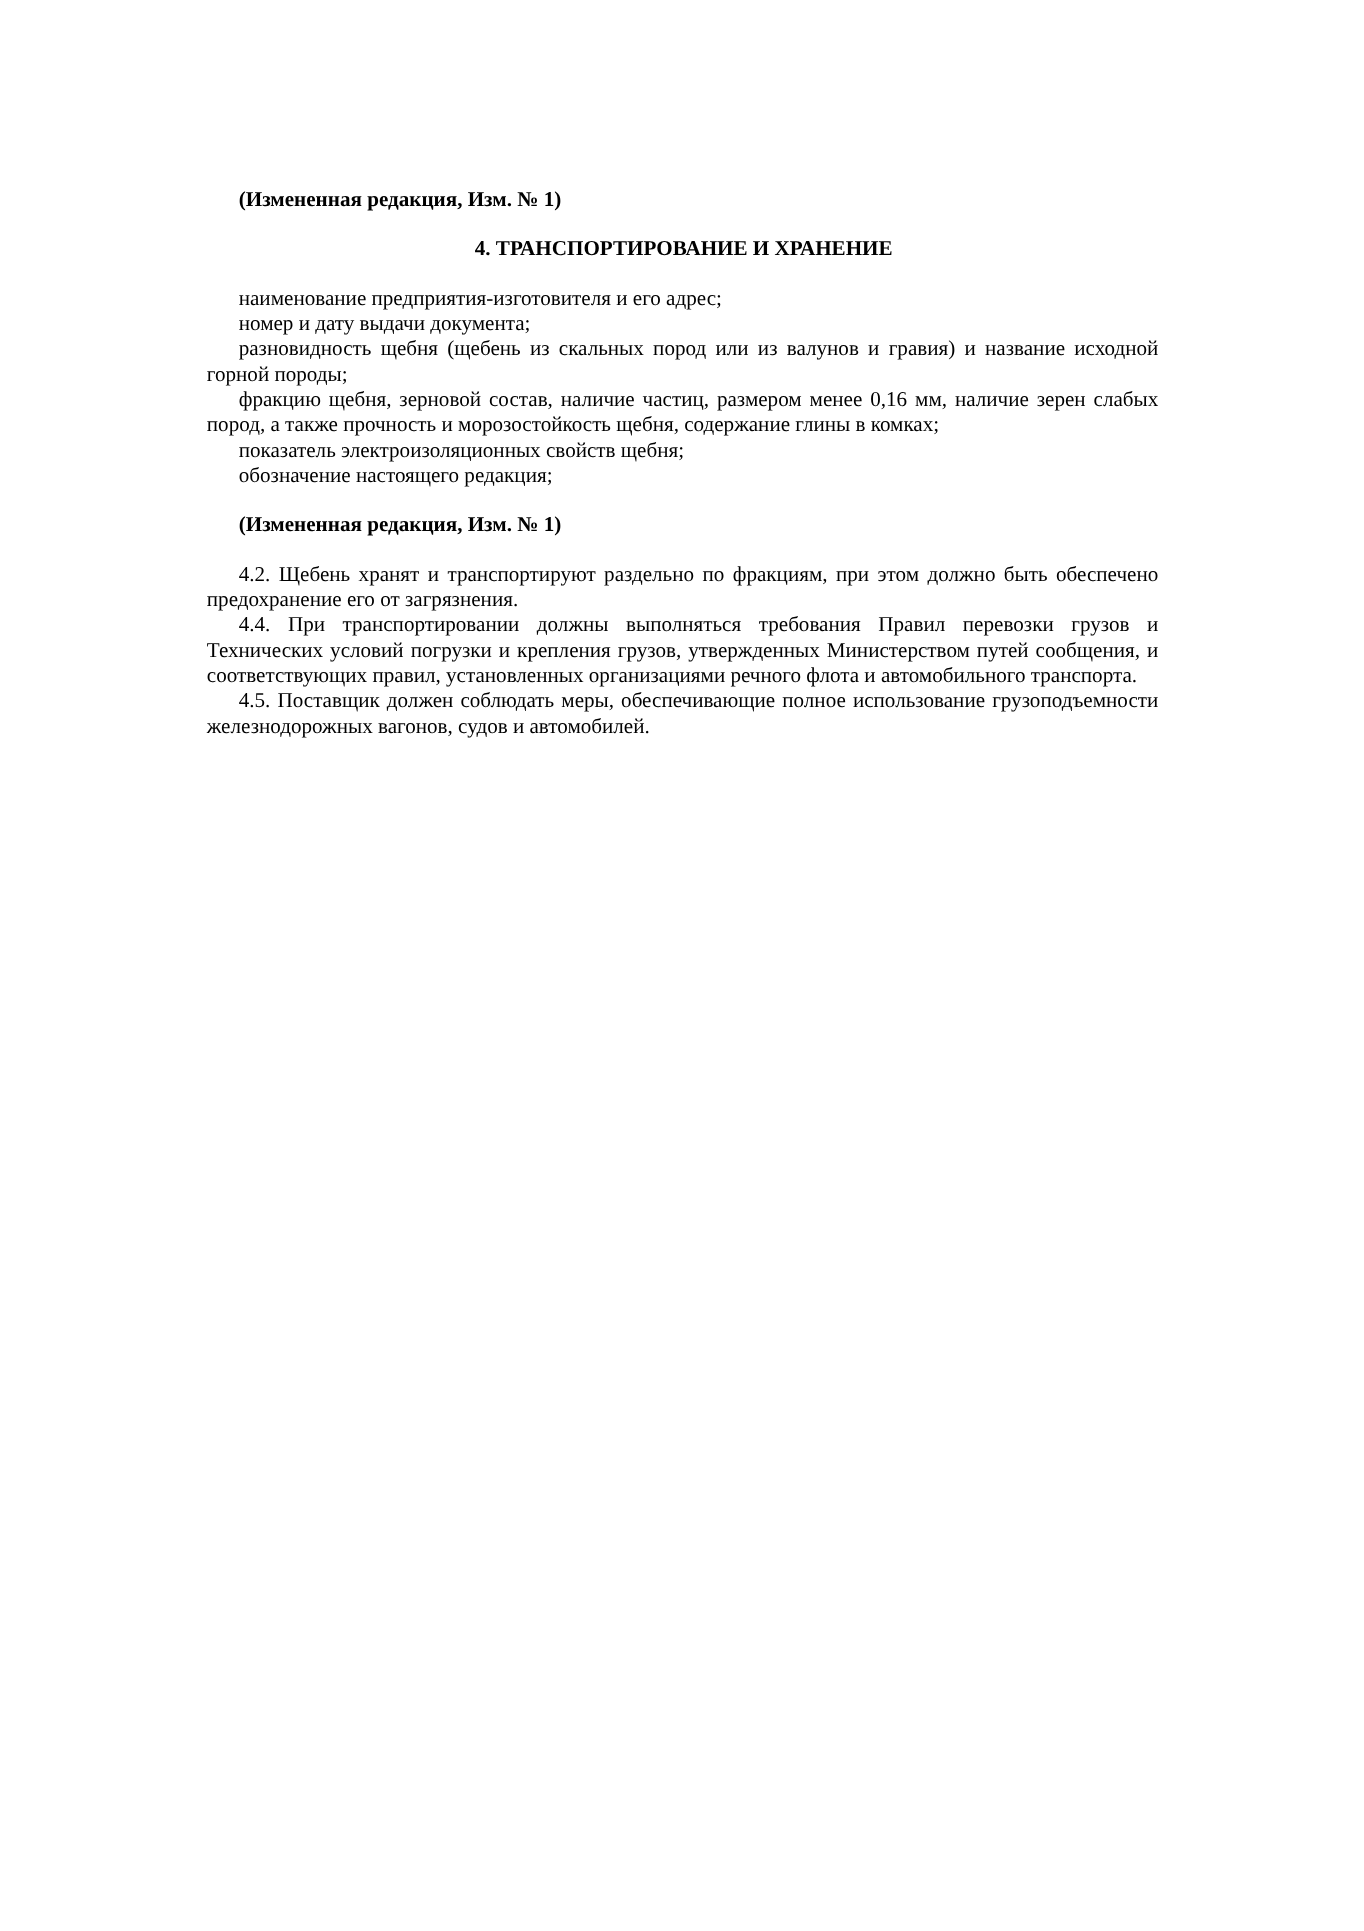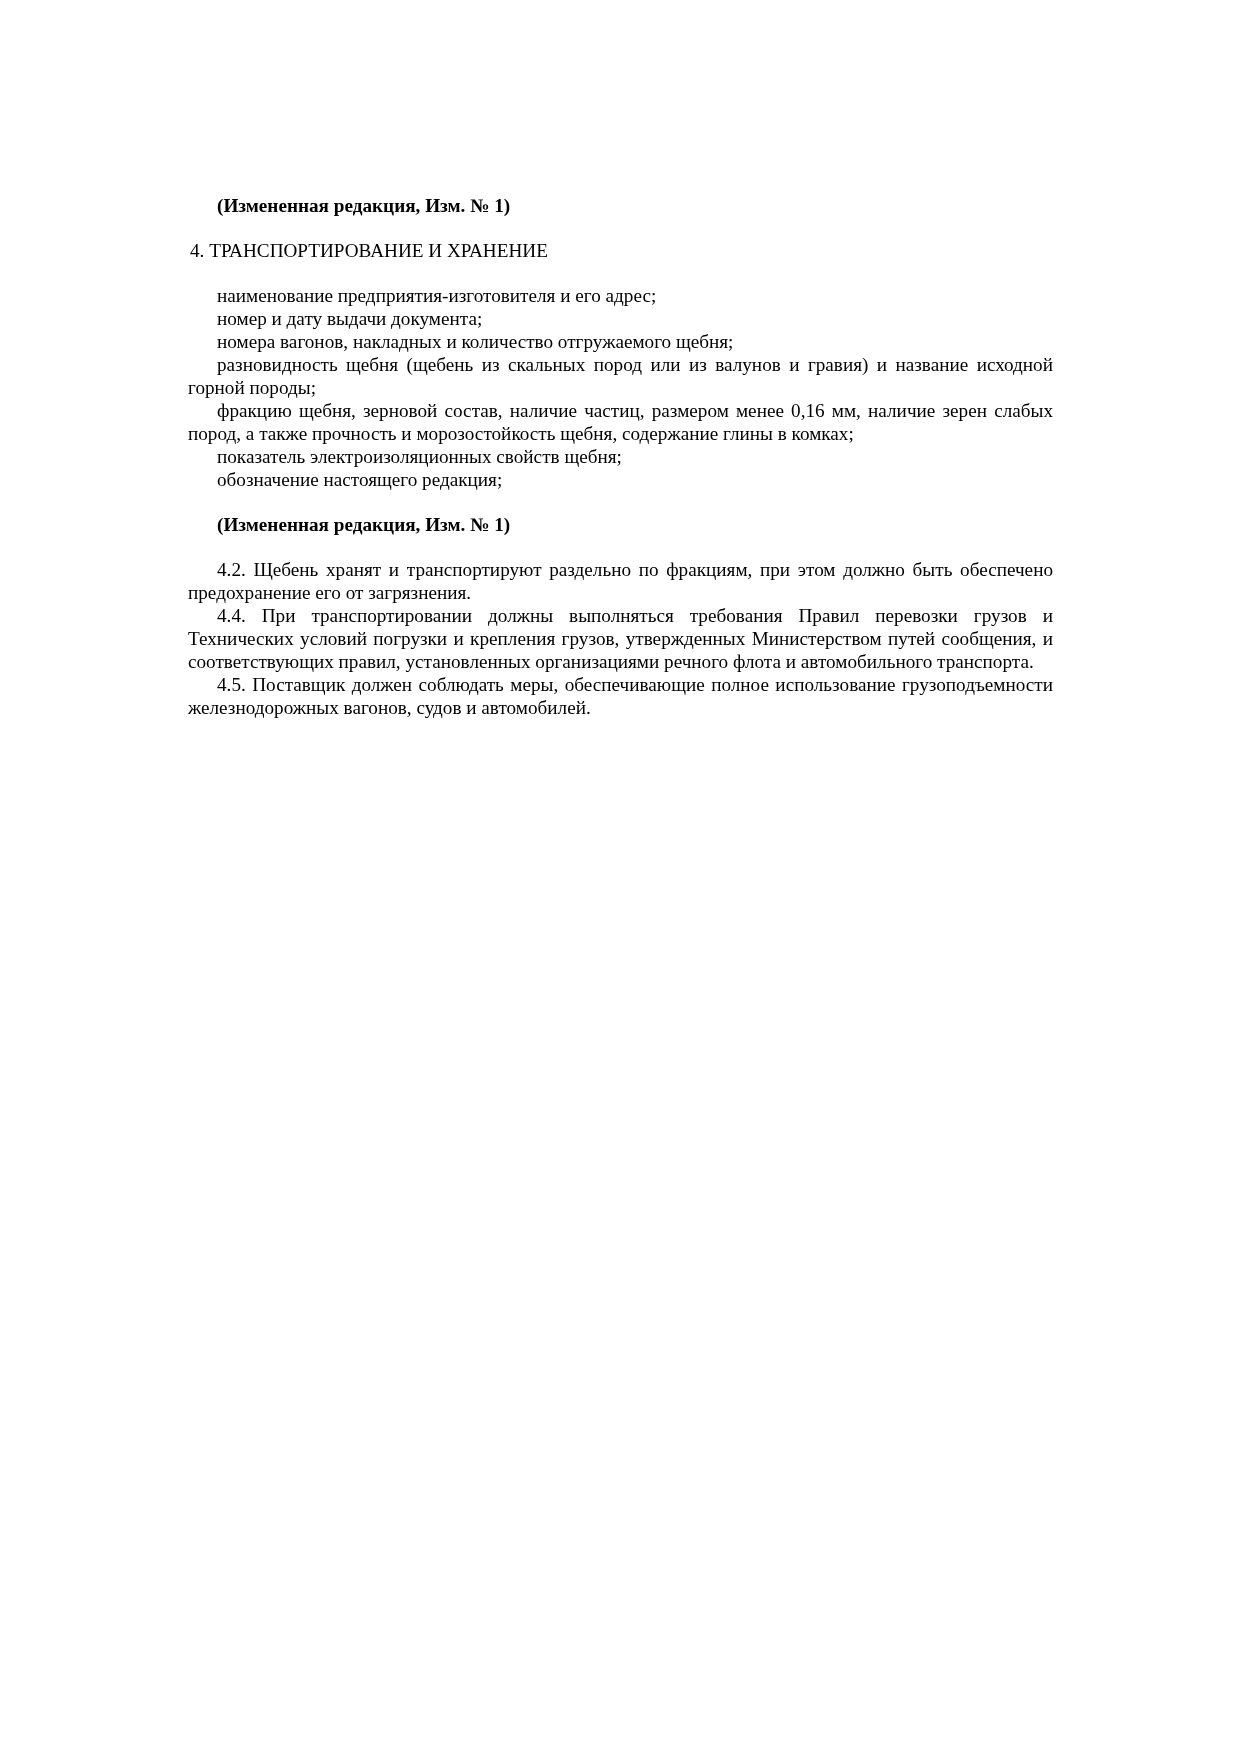--- a/index.html
+++ b/index.html
@@ -1,36 +1,35 @@
 <!DOCTYPE html>
 <html><head>
 <meta charset="utf-8">
 <style>
   html, body { margin: 0; padding: 0; background: #ffffff; }
   body { width: 1240px; height: 1755px; position: relative; overflow: hidden;
          font-family: "Liberation Serif", serif; color: #000; }
   .page { position: absolute; left: 188px; top: 170px; width: 865px;
-          font-size: 19.2px; line-height: 23px; margin-top: 24px; }
+          font-size: 19.2px; line-height: 23px; }
   .p { text-indent: 29px; text-align: justify; margin: 0; }
   .amend { font-weight: bold; text-indent: 29px; margin: 0; }
-  .heading { font-weight: normal; text-align: left; margin: 0; padding-left: 2px; }
+  .heading { font-weight: bold; text-align: center; margin: 0; padding-left: 2px; }
   .gap-a { height: 22px; }
   .gap-b { height: 22px; }
 </style>
 </head>
 <body>
 
 <div class="page">
   <p class="amend">(Измененная редакция, Изм. № 1)</p>
   <div class="gap-a"></div>
   <p class="heading">4. ТРАНСПОРТИРОВАНИЕ И ХРАНЕНИЕ</p>
   <div class="gap-a"></div>
   <p class="p">наименование предприятия-изготовителя и его адрес;</p>
   <p class="p">номер и дату выдачи документа;</p>
-  <p class="p">номера вагонов, накладных и количество отгружаемого щебня;</p>
   <p class="p">разновидность щебня (щебень из скальных пород или из валунов и гравия) и название исходной горной породы;</p>
   <p class="p">фракцию щебня, зерновой состав, наличие частиц, размером менее 0,16 мм, наличие зерен слабых пород, а также прочность и морозостойкость щебня, содержание глины в комках;</p>
   <p class="p">показатель электроизоляционных свойств щебня;</p>
   <p class="p">обозначение настоящего редакция;</p>
   <div class="gap-b"></div>
   <p class="amend">(Измененная редакция, Изм. № 1)</p>
   <div class="gap-b"></div>
   <p class="p">4.2. Щебень хранят и транспортируют раздельно по фракциям, при этом должно быть обеспечено предохранение его от загрязнения.</p>
   <p class="p">4.4. При транспортировании должны выполняться требования Правил перевозки грузов и Технических условий погрузки и крепления грузов, утвержденных Министерством путей сообщения, и соответствующих правил, установленных организациями речного флота и автомобильного транспорта.</p>
   <p class="p">4.5. Поставщик должен соблюдать меры, обеспечивающие полное использование грузоподъемности железнодорожных вагонов, судов и автомобилей.</p>

